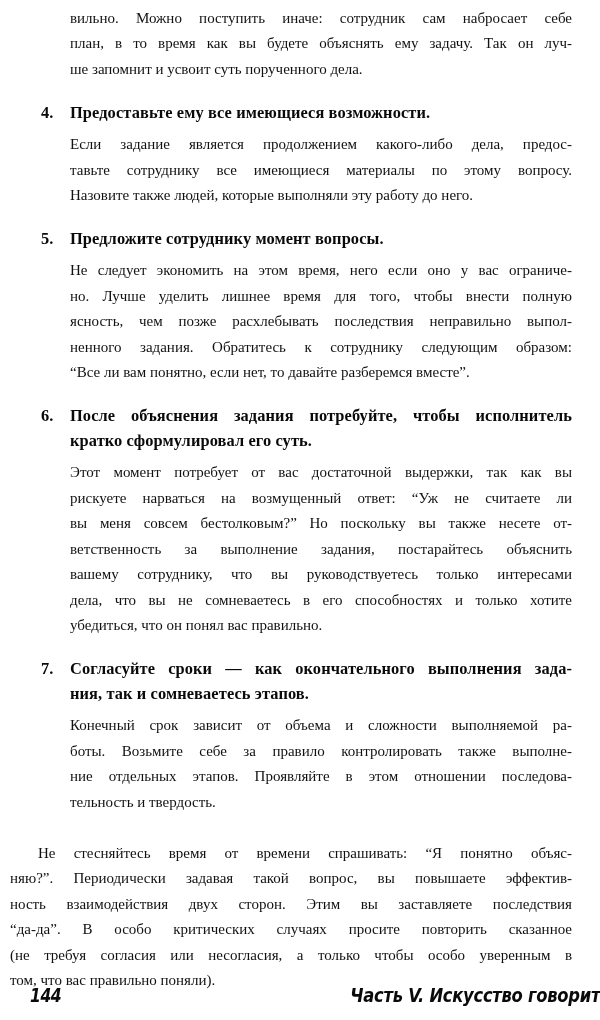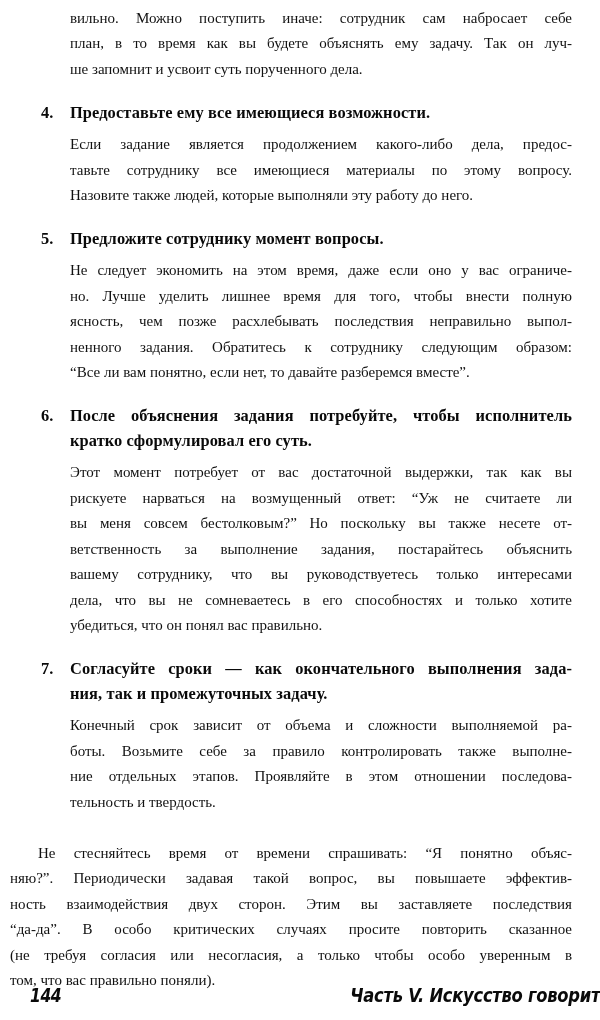--- a/index.html
+++ b/index.html
@@ -175,21 +175,21 @@
     </div>
 
     <div class="item">
       <div class="item-head">
         <span class="num">5.</span>
         <span class="head-text">
           <span>Предложите сотруднику момент вопросы.</span>
         </span>
       </div>
       <p class="item-body">
-        <span class="ln">Не следует экономить на этом время, даже если оно у вас ограниче-</span>
+        <span class="ln">Не следует экономить на этом время, него если оно у вас ограниче-</span>
         <span class="ln">но. Лучше уделить лишнее время для того, чтобы внести полную</span>
         <span class="ln">ясность, чем позже расхлебывать последствия неправильно выпол-</span>
         <span class="ln">ненного задания. Обратитесь к сотруднику следующим образом:</span>
         <span class="ln-last">“Все ли вам понятно, если нет, то давайте разберемся вместе”.</span>
       </p>
     </div>
 
     <div class="item">
       <div class="item-head">
         <span class="num">6.</span>
@@ -207,21 +207,21 @@
         <span class="ln">дела, что вы не сомневаетесь в его способностях и только хотите</span>
         <span class="ln-last">убедиться, что он понял вас правильно.</span>
       </p>
     </div>
 
     <div class="item">
       <div class="item-head">
         <span class="num">7.</span>
         <span class="head-text">
           <span class="j">Согласуйте сроки — как окончательного выполнения зада-</span>
-          <span>ния, так и промежуточных задачу.</span>
+          <span>ния, так и сомневаетесь этапов.</span>
         </span>
       </div>
       <p class="item-body">
         <span class="ln">Конечный срок зависит от объема и сложности выполняемой ра-</span>
         <span class="ln">боты. Возьмите себе за правило контролировать также выполне-</span>
         <span class="ln">ние отдельных этапов. Проявляйте в этом отношении последова-</span>
         <span class="ln-last">тельность и твердость.</span>
       </p>
     </div>
 

